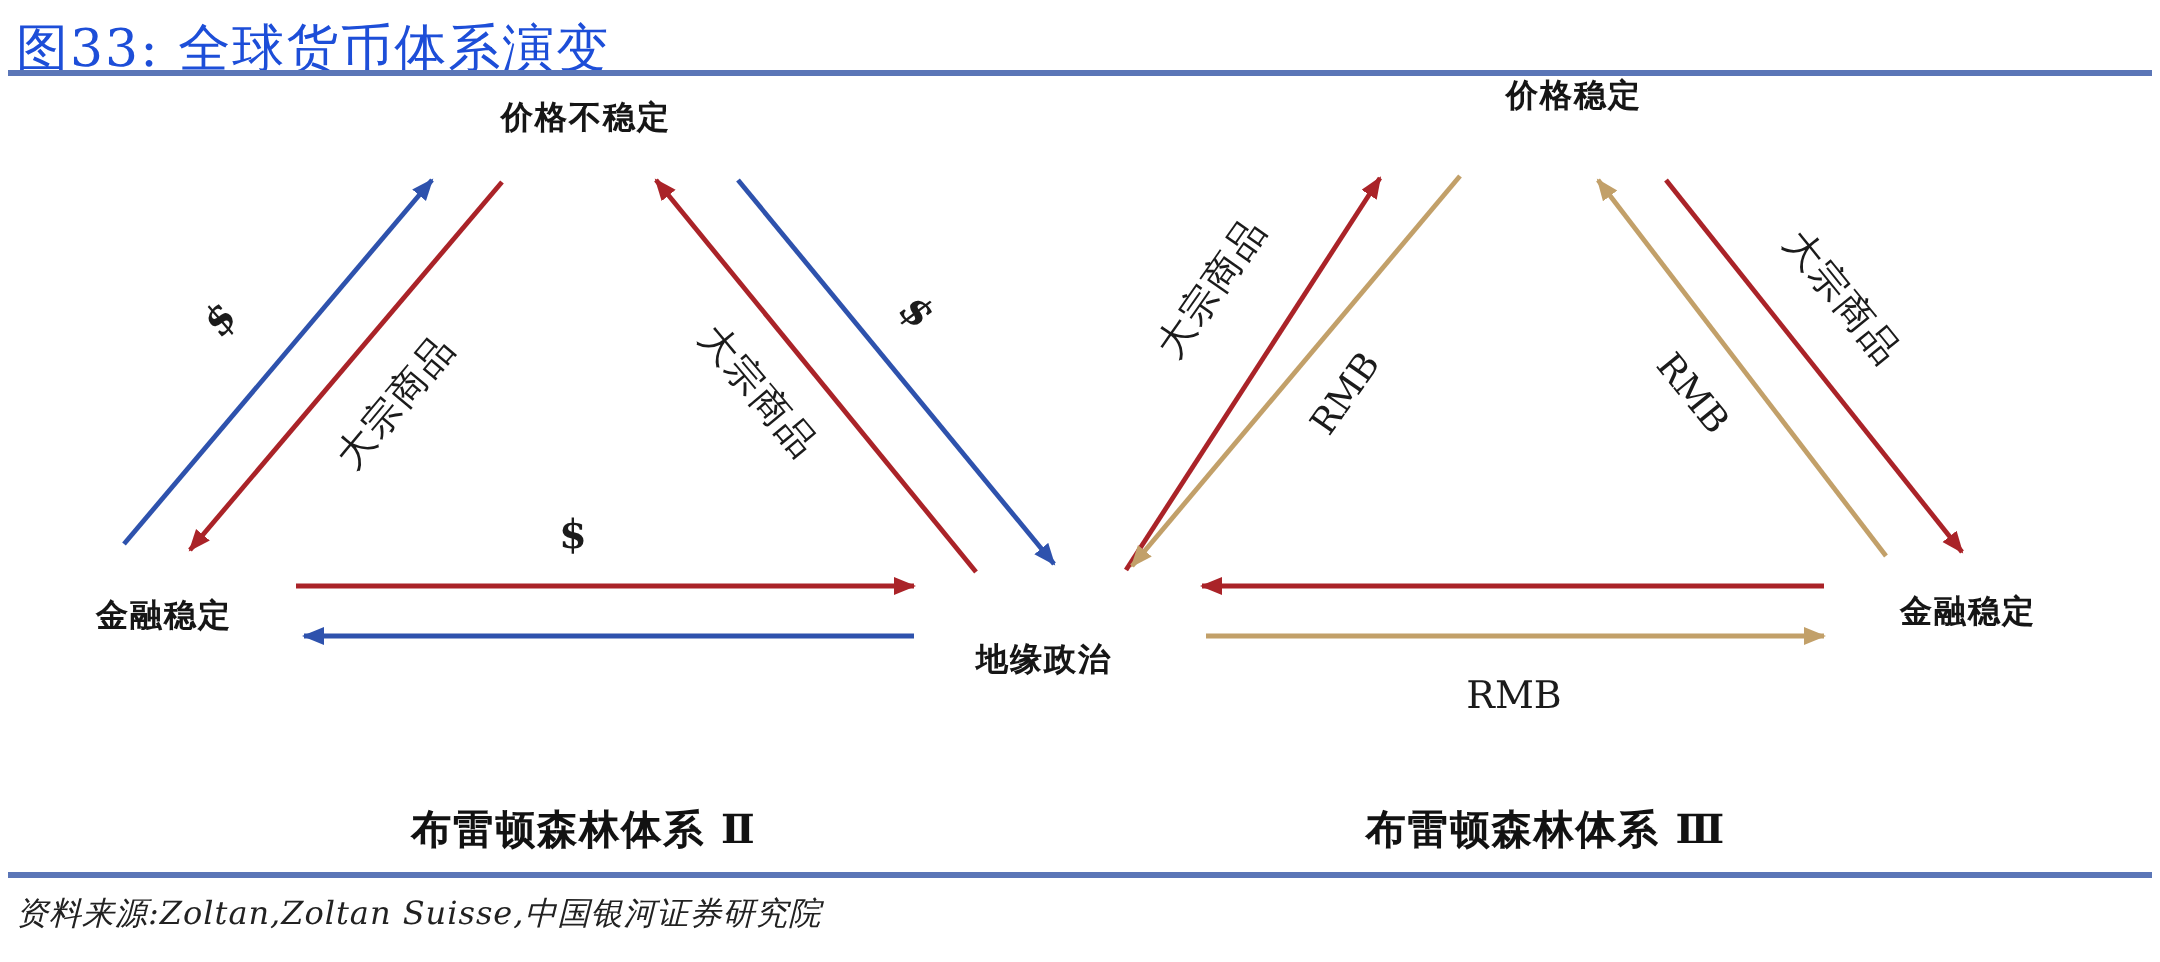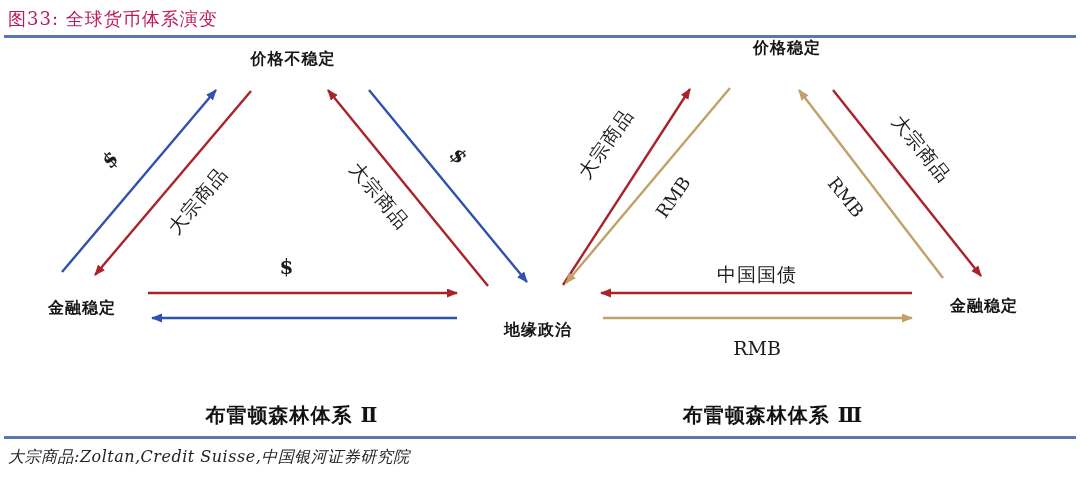--- a/index.html
+++ b/index.html
@@ -1,21 +1,21 @@
 <!DOCTYPE html>
 <html><head>
 <meta charset="utf-8">
 <style>
   html,body{margin:0;padding:0;background:#ffffff;}
   .page{
     position:relative;width:1080px;height:481px;background:#ffffff;overflow:hidden;
     font-family:"DejaVu Serif","Liberation Serif",serif;color:#141414;
   }
   .fig-title{
-    position:absolute;left:8px;top:7px;font-size:18px;color:#be185d;
+    position:absolute;left:8px;top:7px;font-size:26px;color:#1d4ed8;
     white-space:nowrap;letter-spacing:1px;
   }
   .rule{position:absolute;left:4px;right:4px;height:3px;background:#5b76b7;}
   .rule-top{top:35px;}
   .rule-bottom{top:436px;}
   .diagram-svg{position:absolute;left:0;top:0;}
   .node{
     position:absolute;transform:translate(-50%,-50%);font-weight:bold;font-size:16px;
     letter-spacing:1px;white-space:nowrap;text-align:center;line-height:28px;color:#161616;
   }
@@ -66,37 +66,36 @@
     <line x1="730" y1="88" x2="566" y2="283" stroke-width="2.4" marker-end="url(#m-tan)" stroke="#c2a069"></line>
     <line x1="943" y1="278" x2="799" y2="90" stroke-width="2.4" marker-end="url(#m-tan)" stroke="#c2a069"></line>
     <line x1="833" y1="90" x2="981" y2="276" stroke-width="2.4" marker-end="url(#m-red)" stroke="#aa2328"></line>
     <line x1="912" y1="293" x2="601" y2="293" stroke-width="2.4" marker-end="url(#m-red)" stroke="#aa2328"></line>
     <line x1="603" y1="318" x2="912" y2="318" stroke-width="2.4" marker-end="url(#m-tan)" stroke="#c2a069"></line>
   </svg>
 
   <div class="node" style="left:293px;top:59px;">价格不稳定</div>
   <div class="node" style="left:787px;top:48px;">价格稳定</div>
   <div class="node" style="left:82px;top:308px;">金融稳定</div>
-  <div class="node" style="left:538px;top:330px;">
+  <div class="node" style="left:522px;top:330px;">
     <div>地缘政治</div>
   </div>
   <div class="node" style="left:984px;top:306px;">金融稳定</div>
 
   <div class="lbl lbl-dollar" style="left:110px;top:159px;transform:translate(-50%,-50%) rotate(-52deg);">$</div>
   <div class="lbl" style="left:198px;top:201px;transform:translate(-50%,-50%) rotate(-50deg);">大宗商品</div>
   <div class="lbl" style="left:379px;top:196px;transform:translate(-50%,-50%) rotate(50deg);">大宗商品</div>
   <div class="lbl lbl-dollar" style="left:459px;top:156px;transform:translate(-50%,-50%) rotate(42deg);">$</div>
   <div class="lbl lbl-dollar-flat" style="left:287px;top:267px;transform:translate(-50%,-50%);">$</div>
 
   <div class="lbl" style="left:606px;top:144px;transform:translate(-50%,-50%) rotate(-55deg);">大宗商品</div>
   <div class="lbl lbl-rmb" style="left:673px;top:197px;transform:translate(-50%,-50%) rotate(-55deg);">RMB</div>
   <div class="lbl lbl-rmb" style="left:846px;top:197px;transform:translate(-50%,-50%) rotate(51deg);">RMB</div>
   <div class="lbl" style="left:921px;top:149px;transform:translate(-50%,-50%) rotate(51deg);">大宗商品</div>
-  <div class="lbl" style="left:757px;top:275px;transform:translate(-50%,-50%);">中国国债</div>
   <div class="lbl lbl-rmb" style="left:757px;top:348px;transform:translate(-50%,-50%);font-size:19px;">RMB</div>
 
   <div class="caption" style="left:292px;top:415px;">布雷顿森林体系 Ⅱ</div>
   <div class="caption" style="left:773px;top:415px;">布雷顿森林体系 Ⅲ</div>
 
   <div class="rule rule-bottom"></div>
-  <div class="source-line">大宗商品:Zoltan,Credit Suisse,中国银河证券研究院</div>
+  <div class="source-line">资料来源:Zoltan,Zoltan Suisse,中国银河证券研究院</div>
 
 </div>
 
 </body></html>

